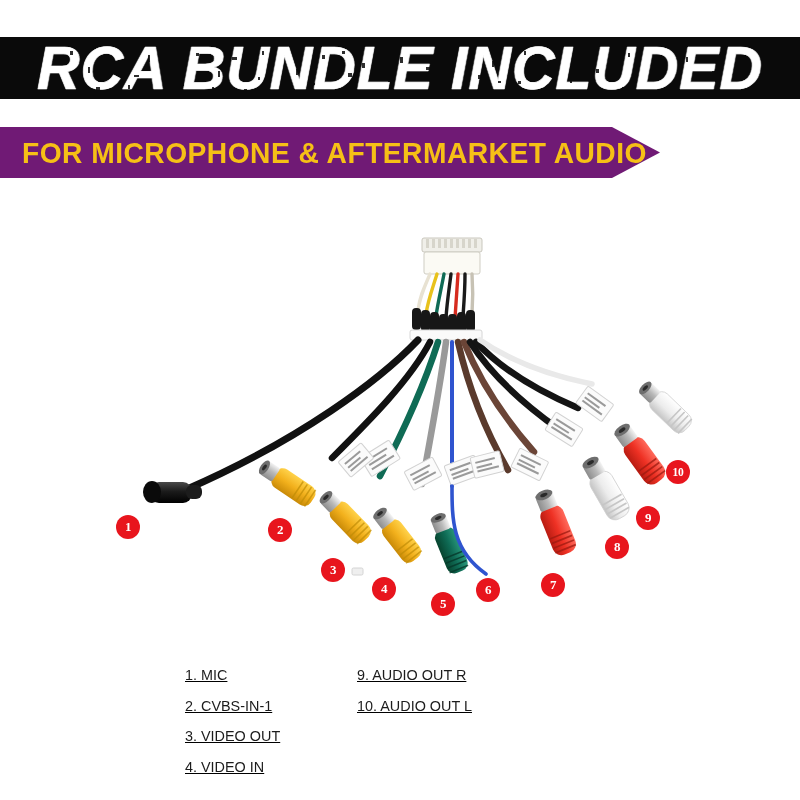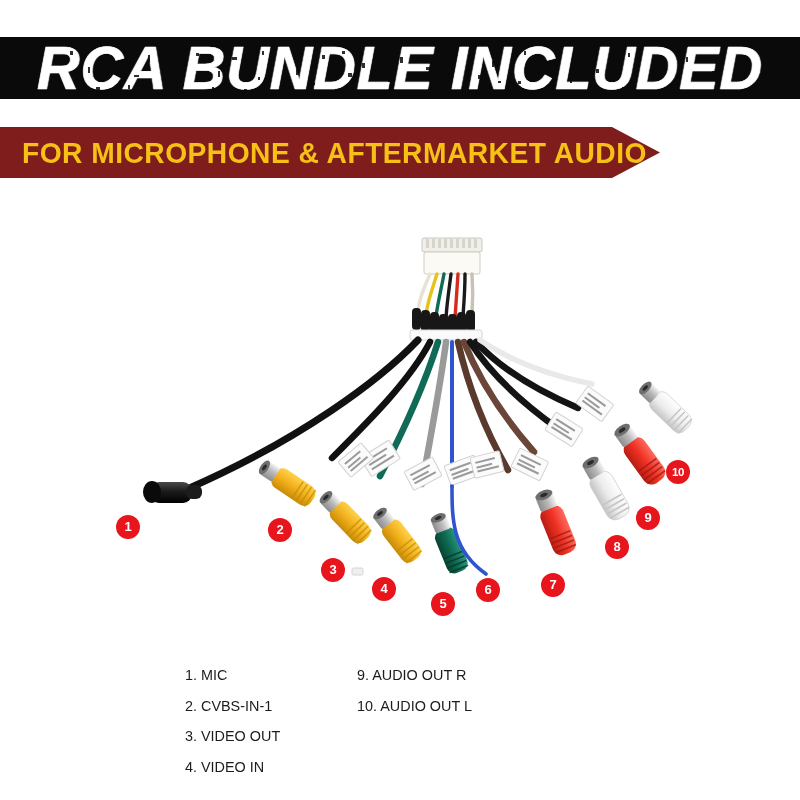--- a/index.html
+++ b/index.html
@@ -60,21 +60,21 @@
   .banner-secondary-wrap {
     position: absolute;
     left: 0;
     top: 127px;
     width: 660px;
     height: 51px;
   }
   .banner-secondary {
     position: absolute;
     inset: 0;
-    background: #7f1d1d;
+    background: #701a75;
     -webkit-clip-path: polygon(0 0, 612px 0, 660px 50%, 612px 100%, 0 100%);
     clip-path: polygon(0 0, 612px 0, 660px 50%, 612px 100%, 0 100%);
     display: flex;
     align-items: center;
   }
   .banner-secondary-text {
     margin-left: 22px;
     font-family: "Liberation Sans", sans-serif;
     font-weight: bold;
     font-size: 30px;
@@ -99,37 +99,38 @@
   
   .badge {
     position: absolute;
     width: 24px;
     height: 24px;
     margin-left: -12px;
     margin-top: -12px;
     border-radius: 50%;
     background: #e8151d;
     color: #ffffff;
-    font-family: Liberation Sans, sans-serif;
+    font-family: Liberation Serif, serif;
     font-weight: bold;
     font-size: 13px;
     line-height: 24px;
     text-align: center;
     letter-spacing: -0.3px;
   }
   .badge.wide { font-size: 11.5px; }
 
   
   .legend {
     position: absolute;
     left: 185px;
     top: 660px;
     width: 560px;
     display: flex;
     gap: 0;
+    text-decoration: underline;
   }
   .legend-col { width: 172px; }
   .legend-col:last-child { width: auto; }
   .legend-item {
     font-family: "Liberation Sans", sans-serif;
     font-size: 15px;
     line-height: 30.5px;
     color: #1c1c1c;
     white-space: nowrap;
     transform: scaleX(0.96);

